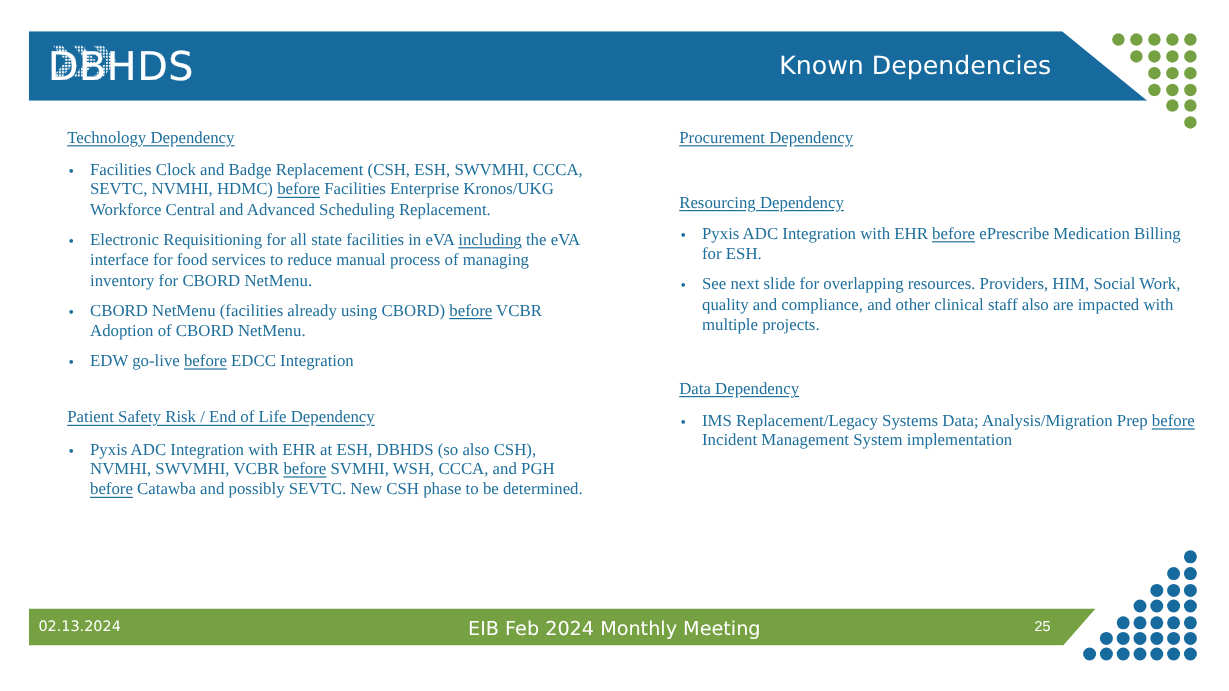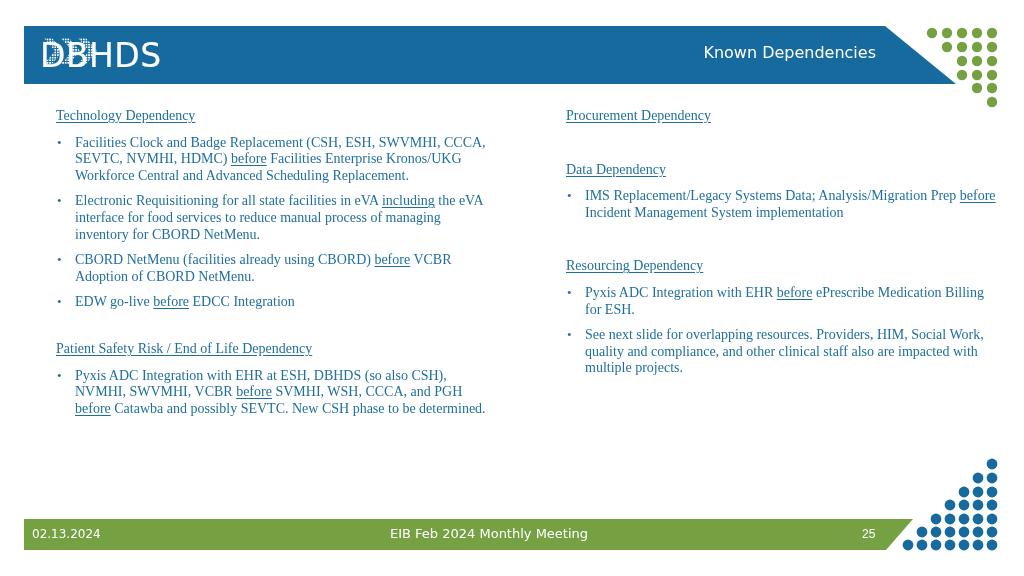--- a/index.html
+++ b/index.html
@@ -19,21 +19,21 @@
   }
   .logo-text {
     font-family:"DejaVu Sans", sans-serif; font-weight:200;
     font-size:33px; color:#ffffff; letter-spacing:0.5px;
     -webkit-text-stroke:0.2px #ffffff;
     font-weight:normal;
   }
   .logo-arrows { margin-left:4px; }
   .slide-title {
     position:absolute; right:80px; top:17px;
-    font-size:16px; color:#ffffff; font-family:"DejaVu Sans", sans-serif;
+    font-size:21px; color:#ffffff; font-family:"DejaVu Sans", sans-serif;
     font-weight:normal;
   }
   .dots { position:absolute; }
   .col {
     position:absolute; font-size:14px; line-height:16.6px;
     font-family:Liberation Serif, serif;
     color:#1f6f9c;
   }
   .col-left { left:56px; top:108px; width:440px; }
   .col-right { left:566px; top:108px; width:430px; }
@@ -44,29 +44,29 @@
   ul { list-style:none; margin:0; padding:0; }
   li {
     position:relative; padding-left:19px; margin-bottom:9px;
   }
   li::before {
     content:"\2022"; position:absolute; left:1px; top:0; color:#1f6f9c;
     font-size:13px;
   }
   .u { text-decoration:underline; text-underline-offset:2px; }
   .footer {
-    position:absolute; left:24px; top:519px; width:890px; height:31px;
+    position:absolute; left:24px; top:507px; width:890px; height:31px;
   }
   .footer svg { position:absolute; left:0; top:0; }
   .footer-date {
     position:absolute; left:8px; top:8px; font-size:12px; color:#ffffff;
     font-family:"DejaVu Sans", sans-serif;
   }
   .footer-title {
-    position:absolute; left:366px; top:7px; font-size:13px; color:#ffffff;
+    position:absolute; left:366px; top:7px; font-size:16px; color:#ffffff;
     font-family:"DejaVu Sans", sans-serif;
   }
   .footer-page {
     position:absolute; left:838px; top:8px; font-size:12px; color:#ffffff;
     font-family:Liberation Sans, sans-serif;
   }
 </style>
 </head>
 <body>
 
@@ -138,30 +138,30 @@
       <li><span>Pyxis ADC Integration with EHR at ESH, DBHDS (so also CSH), NVMHI, SWVMHI, VCBR </span><span class="u">before</span><span> SVMHI, WSH, CCCA, and PGH </span><span class="u">before</span><span> Catawba and possibly SEVTC. New CSH phase to be determined.</span></li>
     </ul>
   </div>
 </div>
 
 <div class="col col-right">
   <div>
     <div class="section-title">Procurement Dependency</div>
   </div>
   <div style="margin-top:37px;">
-    <div class="section-title">Data Dependency</div>
-    <ul>
-      <li><span>IMS Replacement/Legacy Systems Data; Analysis/Migration Prep </span><span class="u">before</span><span> Incident Management System implementation</span></li>
-    </ul>
-  </div>
-  <div style="margin-top:37px;">
     <div class="section-title">Resourcing Dependency</div>
     <ul>
       <li><span>Pyxis ADC Integration with EHR </span><span class="u">before</span><span> ePrescribe Medication Billing for ESH.</span></li>
       <li><span>See next slide for overlapping resources. Providers, HIM, Social Work, quality and compliance, and other clinical staff also are impacted with multiple projects.</span></li>
+    </ul>
+  </div>
+  <div style="margin-top:37px;">
+    <div class="section-title">Data Dependency</div>
+    <ul>
+      <li><span>IMS Replacement/Legacy Systems Data; Analysis/Migration Prep </span><span class="u">before</span><span> Incident Management System implementation</span></li>
     </ul>
   </div>
 </div>
 
 <svg class="dots" style="left:895px; top:455px;" width="110" height="100">
   <g fill="#166a9e">
 
     <circle cx="97" cy="9" r="5.4"></circle>
 
     <circle cx="83" cy="23" r="5.4"></circle>

